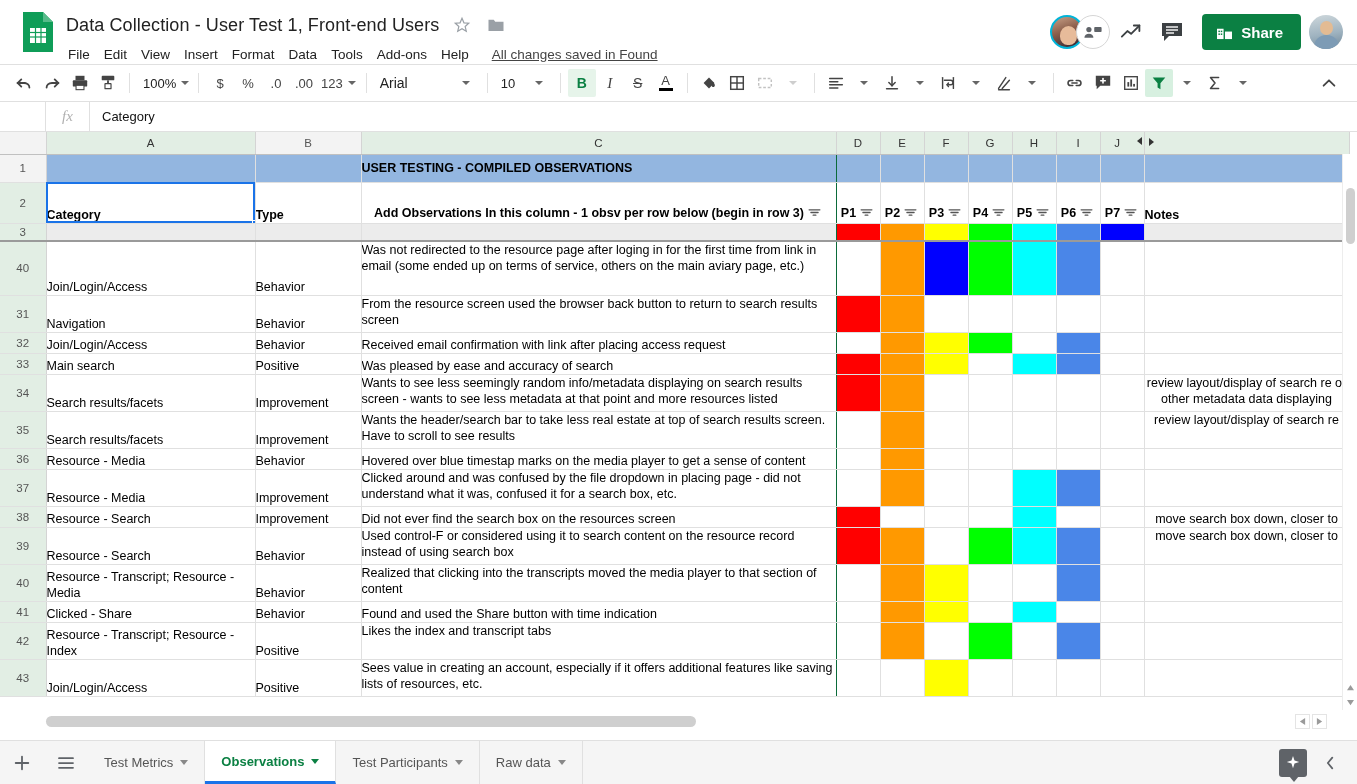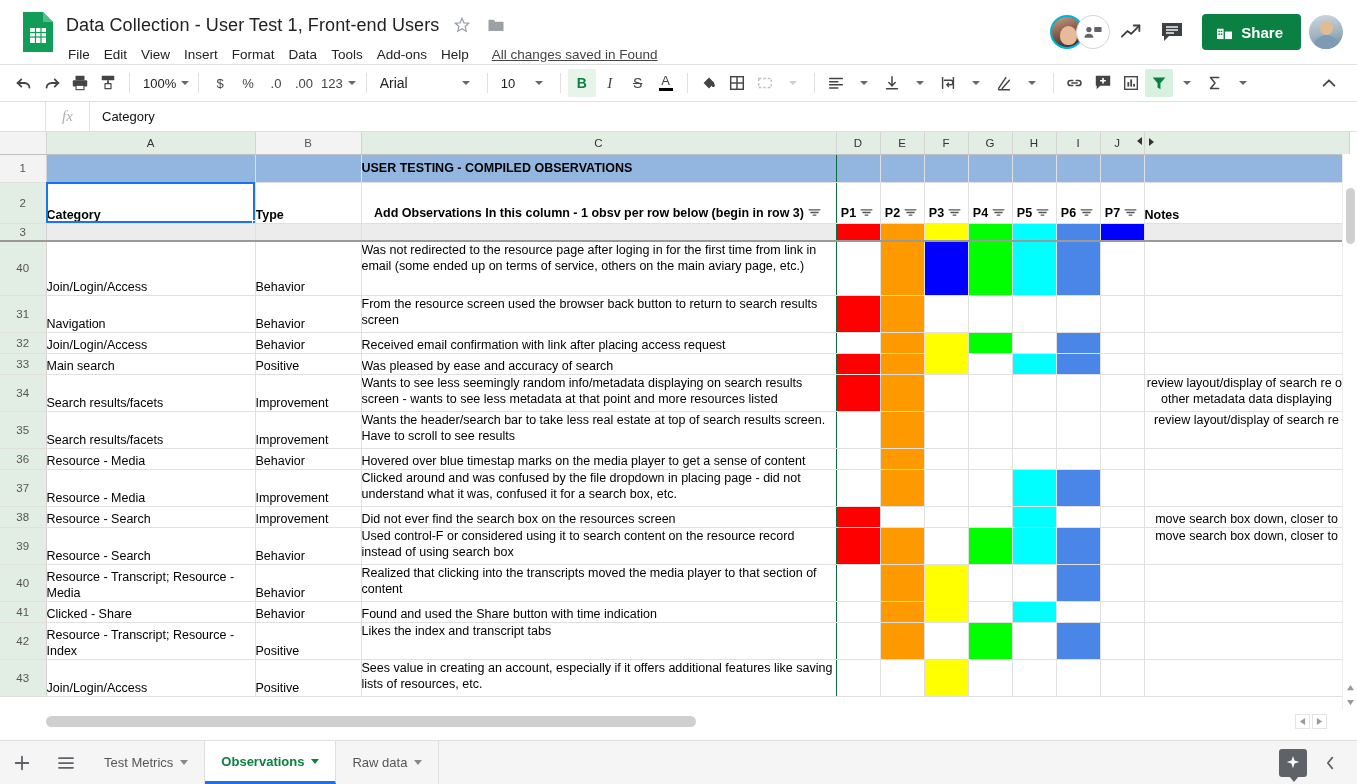--- a/index.html
+++ b/index.html
@@ -768,20 +768,24 @@
     </div>
     <div class="tab">
       <span>Test Metrics</span>
       <span class="tcaret"></span>
     </div>
     <div class="tab active">
       <span>Observations</span>
       <span class="tcaret"></span>
     </div>
     <div class="tab">
+      <span>Test Participants</span>
+      <span class="tcaret"></span>
+    </div>
+    <div class="tab">
       <span>Raw data</span>
       <span class="tcaret"></span>
     </div>
     <div class="sheetbar-right">
       <div class="explore">
         <svg width="16" height="16" viewBox="0 0 18 18" fill="#fff">
             <path d="M9 1l1.7 5.3L16 8l-5.3 1.7L9 15l-1.7-5.3L2 8l5.3-1.7z"></path>
           </svg>
       </div>
       <div class="sb-icon" style="width:26px">

